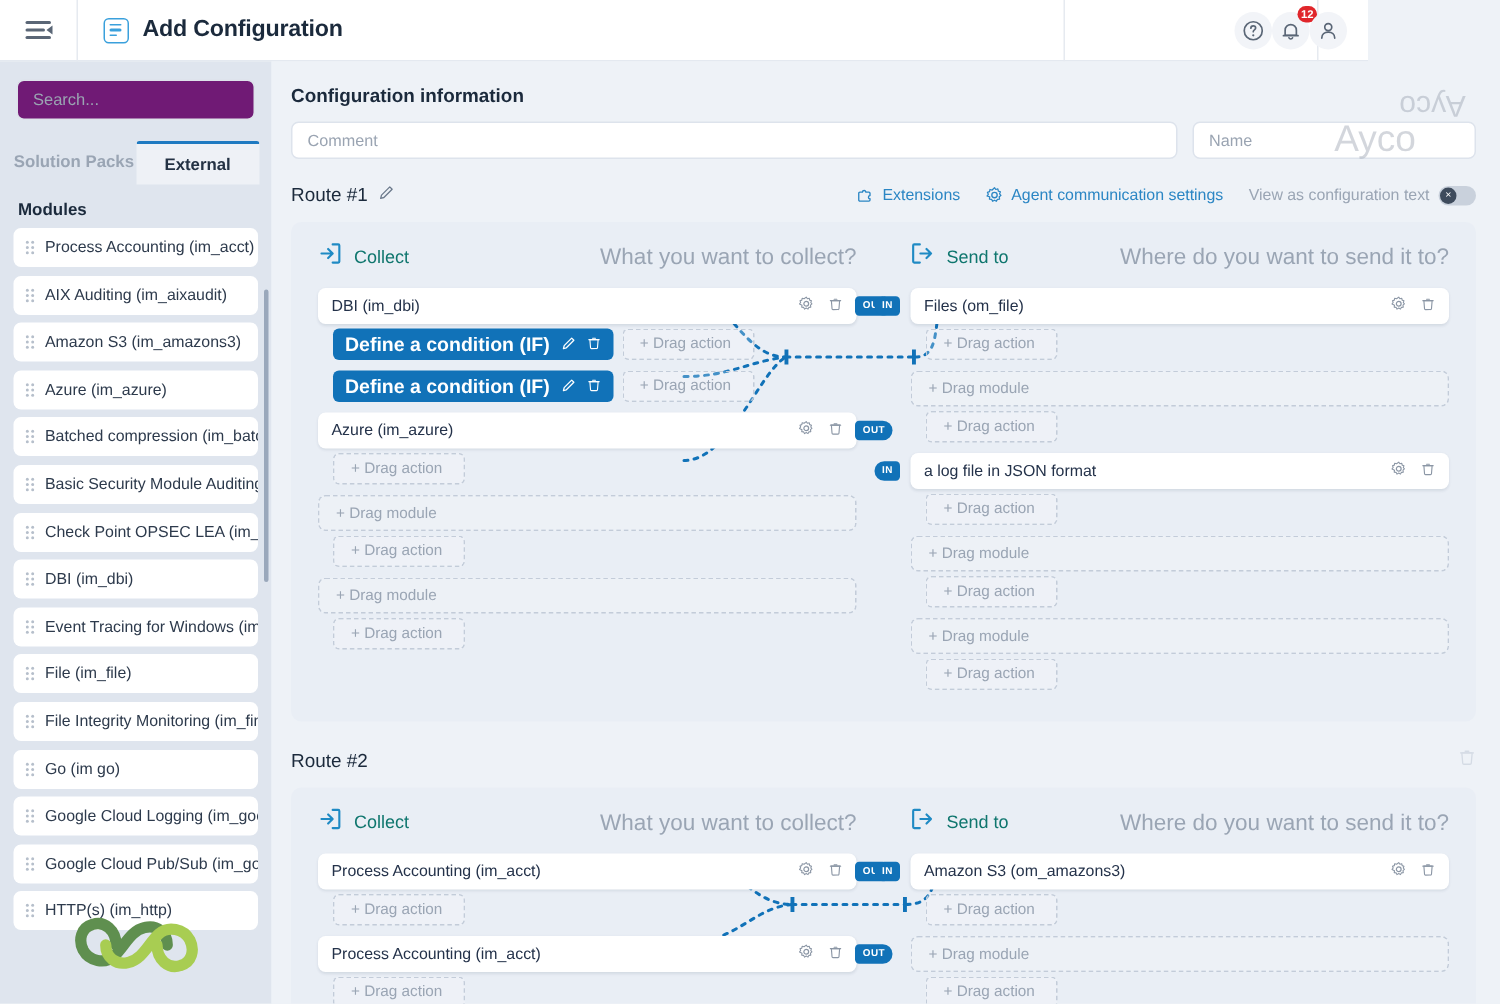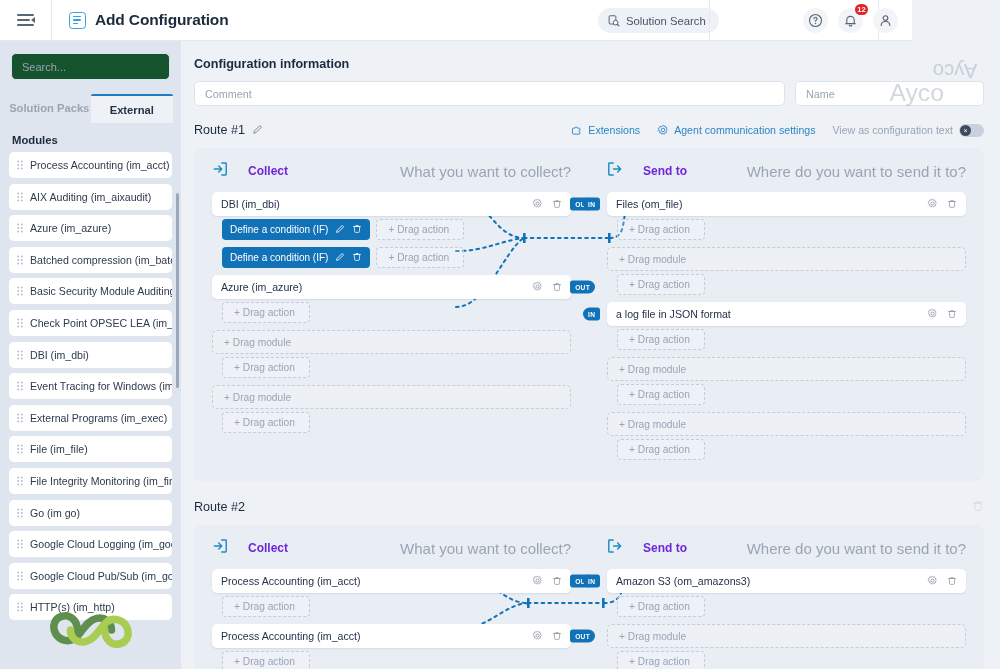--- a/index.html
+++ b/index.html
@@ -49,40 +49,40 @@
 
   .solution-search {
     position: absolute; left: 598px; top: 8px;
     height: 25px; padding: 0 13px 0 10px;
     background: #eef1f6; border-radius: 13px;
     display: flex; align-items: center; gap: 6px;
     font-size: 11.3px; color: #47566a; cursor: pointer;
   }
   .divider-v { position: absolute; top: 0; width: 1px; height: 41px; background: #e6eaf0; }
 
-  .topicons { position: absolute; right: 14px; top: 8px; display: flex; gap: 10px; align-items: center; }
+  .topicons { position: absolute; right: 14px; top: 8px; display: flex; gap: 0; align-items: center; }
   .ticon {
     width: 25px; height: 25px; border-radius: 50%; background: #f2f4f8;
     display: flex; align-items: center; justify-content: center;
     color: #5a6676; position: relative; cursor: pointer;
   }
   .badge {
     position: absolute; top: -4px; right: -5px;
     background: #e0262b; color: #fff; font-size: 7.5px; font-weight: bold;
     border-radius: 8px; min-width: 13px; height: 11px; line-height: 11px; text-align: center;
     padding: 0 2px;
   }
 
   
   .sidebar {
     position: absolute; left: 0; top: 41px; width: 181px; height: 628px;
     background: #dfe5ee; padding: 0;
   }
   .search-box {
-    margin: 12px 11px 0 11px; height: 27px; background: #14532d;
+    margin: 12px 11px 0 11px; height: 27px; background: #701a75;
     border: 1px solid #dde2ea; border-radius: 5px;
     display: flex; align-items: center; padding: 0 10px;
     font-size: 11px; color: #9aa4b2;
   }
   .tabs { display: flex; margin: 14px 8px 0 8px; }
   .tab {
     flex: 1; text-align: center; font-size: 11.2px; padding: 8px 0 7px;
     color: #9aa5b4; cursor: pointer; font-weight: bold;
   }
   .tab.active {
@@ -154,21 +154,21 @@
   }
 
   
   .route-card {
     margin: 8px 16px 0 13px; background: #e9eef5; border-radius: 7px;
     position: relative; padding: 13px 0 14px 0;
   }
   .columns { display: flex; }
   .col { width: 50%; padding: 0 18px; position: relative; }
   .col-head { display: flex; align-items: center; height: 20px; margin-bottom: 11px; }
-  .col-title { font-size: 12px; font-weight: bold; color: #6d28d9; margin-left: 20px; }
+  .col-title { font-size: 12px; font-weight: normal; color: #0f766e; margin-left: 8px; }
   .col-hint { margin-left: auto; font-size: 15px; color: #9aa5b4; }
 
   .mod-row { position: relative; margin-bottom: 2px; }
   .mod-card {
     height: 24px; background: #fff; border-radius: 5px;
     box-shadow: 0 1px 2px rgba(30,50,80,0.10);
     display: flex; align-items: center; padding: 0 9px;
     font-size: 10.6px; color: #24324a; position: relative;
   }
   .mod-card .acts { margin-left: auto; display: flex; gap: 9px; align-items: center; }
@@ -177,21 +177,21 @@
     background: #1172b8; color: #fff; font-size: 6.6px; font-weight: bold;
     letter-spacing: 0.3px; height: 13px; line-height: 13px; padding: 0 5px;
   }
   .io-badge.out { right: -24px; border-radius: 3px 7px 7px 3px; }
   .io-badge.in  { left: -24px;  border-radius: 7px 3px 3px 7px; }
 
   .action-row { display: flex; gap: 6px; margin: 3px 0 7px 10px; align-items: center; }
   .cond-pill {
     background: #1172b8; color: #fff; border-radius: 4px; height: 21px;
     display: flex; align-items: center; gap: 7px; padding: 0 8px;
-    font-size: 10px; font-weight: normal; cursor: pointer;
+    font-size: 13px; font-weight: bold; cursor: pointer;
   }
   .drag-action {
     border: 1px dashed #c3ccd9; border-radius: 4px; height: 21px;
     display: flex; align-items: center; padding: 0 11px;
     font-size: 10.2px; color: #9aa5b4; background: rgba(255,255,255,0.22);
     min-width: 88px; cursor: pointer;
   }
   .drag-module {
     border: 1px dashed #c3ccd9; border-radius: 5px; height: 24px;
     display: flex; align-items: center; padding: 0 11px;
@@ -218,28 +218,20 @@
   </div>
   <div class="title-group">
     <div class="doc-icon">
         <i></i>
         <i></i>
         <i></i>
       </div>
     <div class="page-title">Add Configuration</div>
   </div>
 
-  <div class="solution-search">
-    <svg width="12" height="12" viewBox="0 0 16 16">
-      <rect x="1.5" y="1" width="9" height="11" rx="1.4" fill="none" stroke="#47566a" stroke-width="1.2"></rect>
-      <circle cx="10.2" cy="10.2" r="3.1" fill="#fff" stroke="#47566a" stroke-width="1.2"></circle>
-      <line x1="12.4" y1="12.4" x2="14.6" y2="14.6" stroke="#47566a" stroke-width="1.4" stroke-linecap="round"></line>
-    </svg>
-    <span>Solution Search</span>
-  </div>
 
   <div class="divider-v" style="left:709px;"></div>
   <div class="divider-v" style="left:878px;"></div>
 
   <div class="topicons">
     <div class="ticon">
       <svg width="15" height="15" viewBox="0 0 16 16">
         <circle cx="8" cy="8" r="6.4" fill="none" stroke="#5a6676" stroke-width="1.2"></circle>
         <path d="M6.3 6.2c0-1 .8-1.7 1.7-1.7s1.7.7 1.7 1.6c0 1.3-1.7 1.3-1.7 2.6" fill="none" stroke="#5a6676" stroke-width="1.2" stroke-linecap="round"></path>
         <circle cx="8" cy="11.2" r="0.8" fill="#5a6676"></circle>
@@ -315,20 +307,35 @@
             <g fill="#b6bfcb">
               <circle cx="1.2" cy="1.5" r="1"></circle>
               <circle cx="4.8" cy="1.5" r="1"></circle>
               <circle cx="1.2" cy="5" r="1"></circle>
               <circle cx="4.8" cy="5" r="1"></circle>
               <circle cx="1.2" cy="8.5" r="1"></circle>
               <circle cx="4.8" cy="8.5" r="1"></circle>
             </g>
           </svg>
         </span>
+        <span>Amazon S3 (im_amazons3)</span>
+      </div>
+      <div class="module-item">
+        <span class="grip">
+          <svg width="6" height="10" viewBox="0 0 6 10">
+            <g fill="#b6bfcb">
+              <circle cx="1.2" cy="1.5" r="1"></circle>
+              <circle cx="4.8" cy="1.5" r="1"></circle>
+              <circle cx="1.2" cy="5" r="1"></circle>
+              <circle cx="4.8" cy="5" r="1"></circle>
+              <circle cx="1.2" cy="8.5" r="1"></circle>
+              <circle cx="4.8" cy="8.5" r="1"></circle>
+            </g>
+          </svg>
+        </span>
         <span>Azure (im_azure)</span>
       </div>
       <div class="module-item">
         <span class="grip">
           <svg width="6" height="10" viewBox="0 0 6 10">
             <g fill="#b6bfcb">
               <circle cx="1.2" cy="1.5" r="1"></circle>
               <circle cx="4.8" cy="1.5" r="1"></circle>
               <circle cx="1.2" cy="5" r="1"></circle>
               <circle cx="4.8" cy="5" r="1"></circle>
@@ -391,35 +398,20 @@
               <circle cx="1.2" cy="1.5" r="1"></circle>
               <circle cx="4.8" cy="1.5" r="1"></circle>
               <circle cx="1.2" cy="5" r="1"></circle>
               <circle cx="4.8" cy="5" r="1"></circle>
               <circle cx="1.2" cy="8.5" r="1"></circle>
               <circle cx="4.8" cy="8.5" r="1"></circle>
             </g>
           </svg>
         </span>
         <span>Event Tracing for Windows (im_etw)</span>
-      </div>
-      <div class="module-item">
-        <span class="grip">
-          <svg width="6" height="10" viewBox="0 0 6 10">
-            <g fill="#b6bfcb">
-              <circle cx="1.2" cy="1.5" r="1"></circle>
-              <circle cx="4.8" cy="1.5" r="1"></circle>
-              <circle cx="1.2" cy="5" r="1"></circle>
-              <circle cx="4.8" cy="5" r="1"></circle>
-              <circle cx="1.2" cy="8.5" r="1"></circle>
-              <circle cx="4.8" cy="8.5" r="1"></circle>
-            </g>
-          </svg>
-        </span>
-        <span>External Programs (im_exec)</span>
       </div>
       <div class="module-item">
         <span class="grip">
           <svg width="6" height="10" viewBox="0 0 6 10">
             <g fill="#b6bfcb">
               <circle cx="1.2" cy="1.5" r="1"></circle>
               <circle cx="4.8" cy="1.5" r="1"></circle>
               <circle cx="1.2" cy="5" r="1"></circle>
               <circle cx="4.8" cy="5" r="1"></circle>
               <circle cx="1.2" cy="8.5" r="1"></circle>

